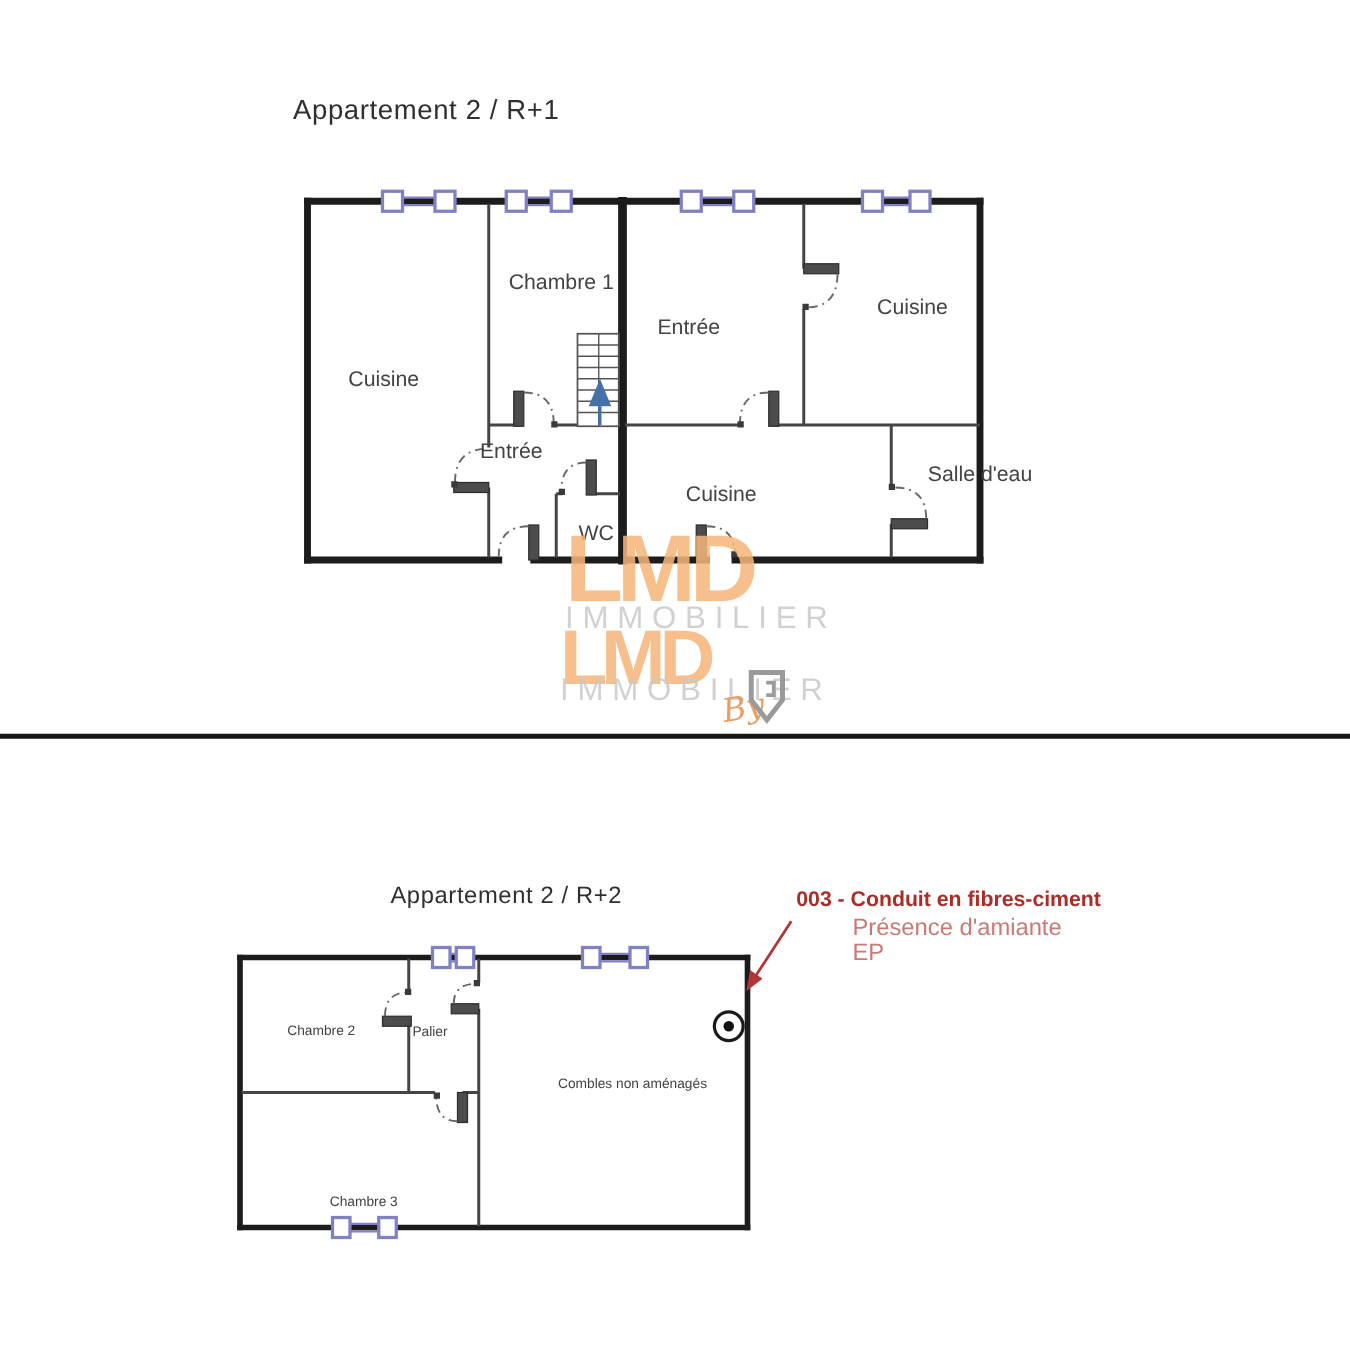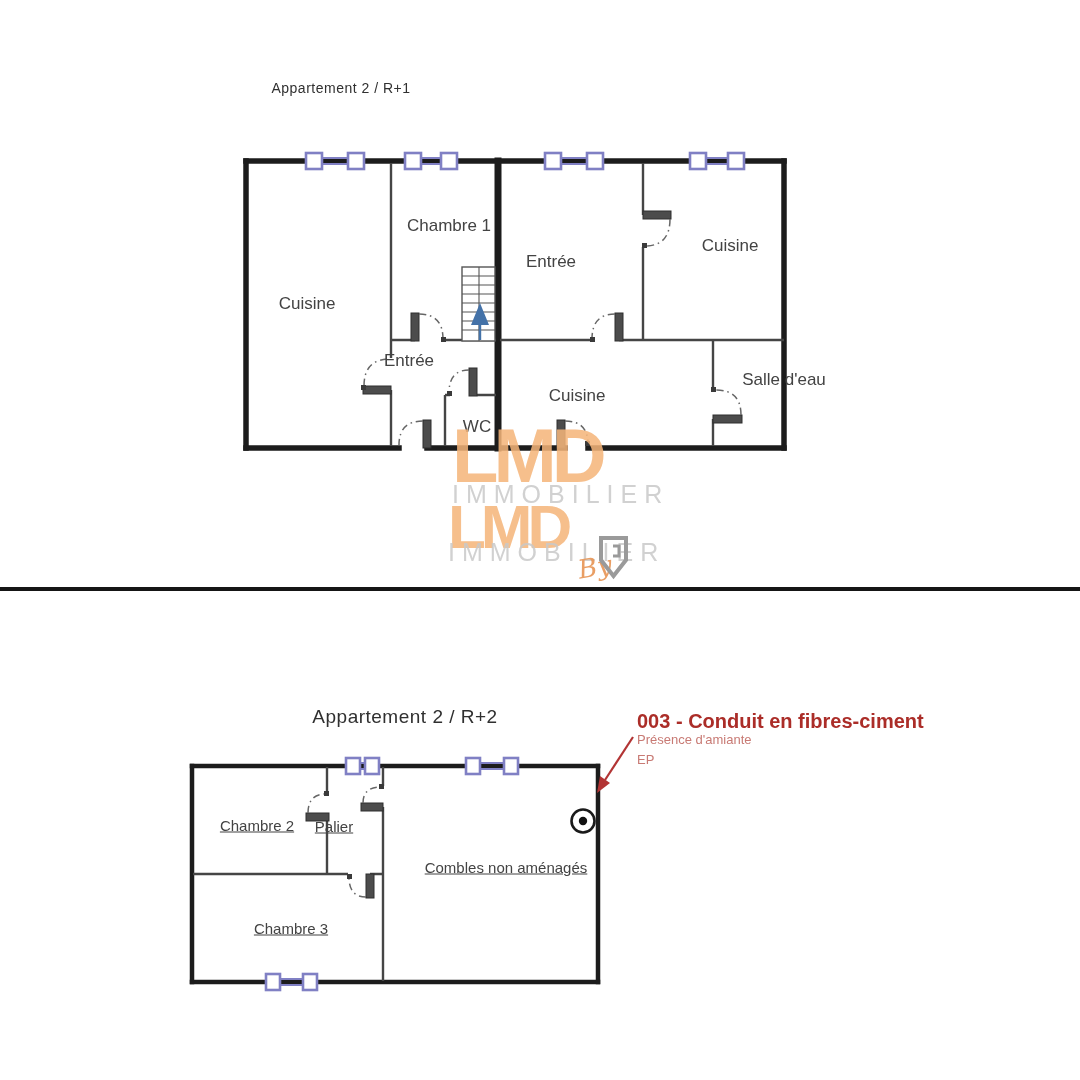--- a/index.html
+++ b/index.html
@@ -6,43 +6,43 @@
     --wall:#1c1c1c; --inner-wall:#454545; --window-frame:#8080c4;
     --stairs-arrow:#4472a8; --annotation-red:#ab2d28; --annotation-light-red:#c87a74;
     --watermark-orange:#f5b57a; --watermark-gray:#c9c9c9; --divider:#151515;
     --label:#434343; --title:#303030;
   }
   html,body{margin:0;padding:0;background:#fff;}
   .canvas{position:relative;width:1080px;height:1080px;background:#fff;overflow:hidden;
           font-family:"Liberation Sans",sans-serif;}
   .abs{position:absolute;}
   .ctr{transform:translate(-50%,-50%);white-space:nowrap;}
-  .title{font-size:14px;color:var(--title);letter-spacing:.5px;}
+  .title{font-size:22px;color:var(--title);letter-spacing:.5px;}
   .title-sm{font-size:19px;color:var(--title);letter-spacing:.5px;}
   .room{font-size:17px;color:var(--label);text-align:center;}
-  .room-sm{font-size:15px;color:var(--label);text-decoration:underline;}
+  .room-sm{font-size:11px;color:var(--label);}
   svg{position:absolute;left:0;top:0;}
   .wall{stroke:var(--wall);stroke-width:5.5;stroke-linecap:square;fill:none;}
   .wall-thin{stroke:var(--wall);stroke-width:4.5;stroke-linecap:square;fill:none;}
   .sep{stroke:var(--wall);stroke-width:7;stroke-linecap:square;fill:none;}
   .inner{stroke:var(--inner-wall);stroke-width:2.4;stroke-linecap:butt;fill:none;}
   .leaf{fill:#4c4c4c;stroke:#2e2e2e;stroke-width:1;}
   .arc{stroke:#666;stroke-width:1.5;fill:none;stroke-dasharray:7 4 1.5 4;}
   .dot{fill:#3a3a3a;}
   .win{fill:#fff;stroke:var(--window-frame);stroke-width:2.6;}
   .winline{stroke:var(--window-frame);stroke-width:1.8;fill:none;}
   .stair{stroke:#555;stroke-width:1.4;fill:#fff;}
   .tread{stroke:#555;stroke-width:1.1;}
   .divider{position:absolute;left:0;top:587px;width:1080px;height:3.5px;background:var(--divider);}
   .wm{color:var(--watermark-orange);font-weight:bold;line-height:1;opacity:.86;letter-spacing:-5px;}
   .wm-sub{color:var(--watermark-gray);font-weight:400;letter-spacing:7px;line-height:1;opacity:.85;}
   .wm-by{color:#e8995c;font-family:"DejaVu Serif",serif;font-style:italic;font-size:26px;
          transform:rotate(-10deg);opacity:.95;}
-  .ann-title{font-size:20px;font-weight:bold;color:var(--annotation-red);}
-  .ann-line{font-size:13px;color:var(--annotation-light-red);}
+  .ann-title{font-size:17px;font-weight:bold;color:var(--annotation-red);}
+  .ann-line{font-size:19px;color:var(--annotation-light-red);margin-left:45px;}
   .arrow{stroke:#b23434;stroke-width:2.2;fill:none;}
   .arrowhead{fill:#b23434;}
   .mark{stroke:#1a1a1a;stroke-width:2.6;fill:#fff;}
 </style>
 </head>
 <body>
 
 <div class="canvas">
 
   <svg width="1080" height="1080" viewBox="0 0 1080 1080">
@@ -193,22 +193,22 @@
   <div class="abs ctr room" style="left:307px;top:304px;">Cuisine</div>
   <div class="abs ctr room" style="left:449px;top:226px;">Chambre 1</div>
   <div class="abs ctr room" style="left:551px;top:262px;">Entrée</div>
   <div class="abs ctr room" style="left:730px;top:246px;">Cuisine</div>
   <div class="abs ctr room" style="left:409px;top:361px;">Entrée</div>
   <div class="abs ctr room" style="left:477px;top:427px;">WC</div>
   <div class="abs ctr room" style="left:577px;top:396px;">Cuisine</div>
   <div class="abs ctr room" style="left:784px;top:380px;">Salle d'eau</div>
 
   <div class="abs ctr room-sm" style="left:257px;top:825px;">Chambre 2</div>
-  <div class="abs ctr room-sm" style="left:334px;top:826px;">Palier</div>
-  <div class="abs ctr room-sm" style="left:291px;top:928px;">Chambre 3</div>
+  <div class="abs ctr room-sm" style="left:344px;top:826px;">Palier</div>
+  <div class="abs ctr room-sm" style="left:291px;top:962px;">Chambre 3</div>
   <div class="abs ctr room-sm" style="left:506px;top:867px;">Combles non aménagés</div>
 
   <div class="abs wm" style="left:452px;top:418px;font-size:76px;">LMD</div>
   <div class="abs wm-sub" style="left:452px;top:482px;font-size:25px;">IMMOBILIER</div>
   <div class="abs wm" style="left:448px;top:496px;font-size:62px;">LMD</div>
   <div class="abs wm-sub" style="left:448px;top:540px;font-size:25px;">IMMOBILIER</div>
   <div class="abs wm-by" style="left:578px;top:552px;">By</div>
   <svg width="44" height="52" style="left:596px;top:534px;">
     <path d="M5,4 H30 V26 L17.5,42 L5,26 Z" fill="none" stroke="#9a9a9a" stroke-width="4"></path>
     <path d="M17,12 H23 V22 H17" fill="none" stroke="#9a9a9a" stroke-width="3"></path>

